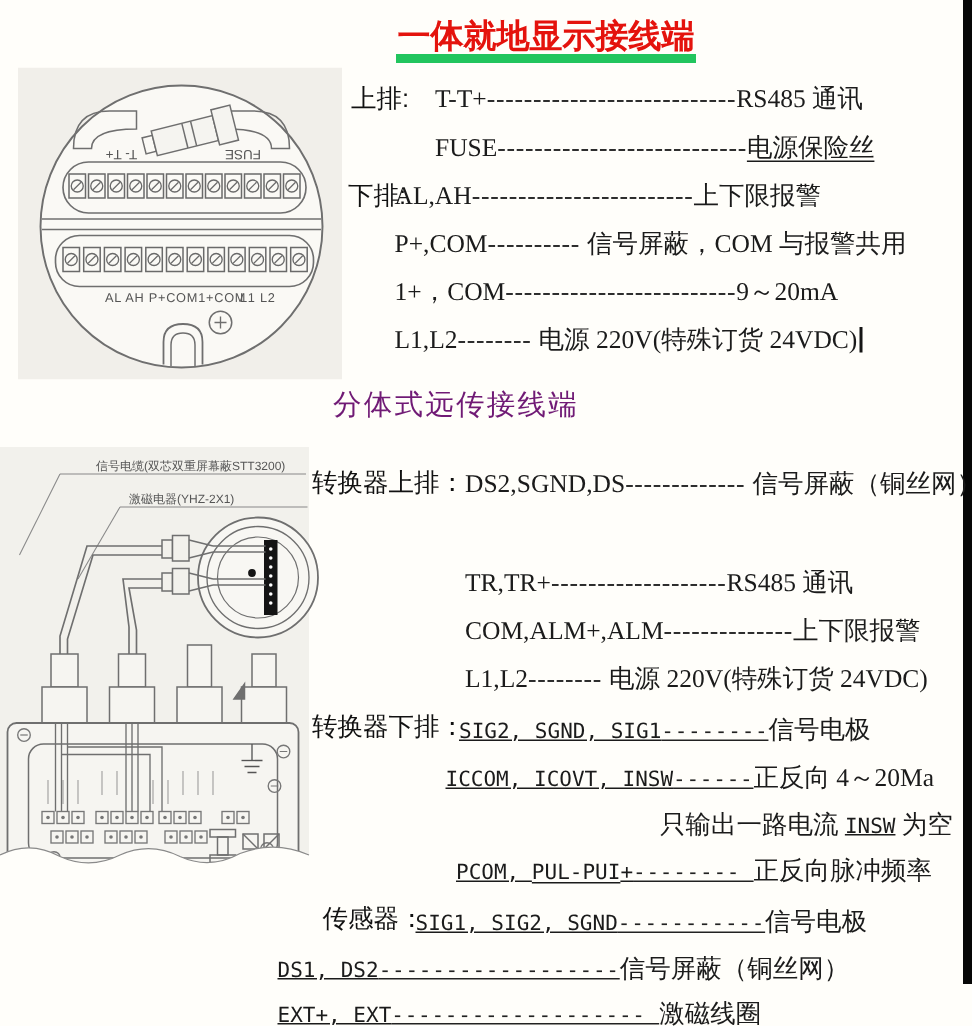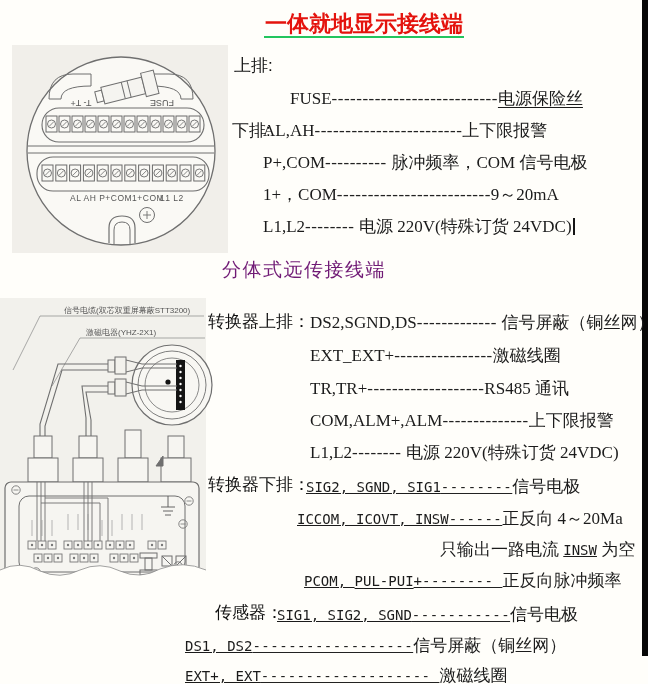--- a/index.html
+++ b/index.html
@@ -1,21 +1,21 @@
 <!DOCTYPE html>
 <html><head>
 <meta charset="utf-8">
 <style>
   html,body{margin:0;padding:0;}
   .page{position:relative;width:648px;height:684px;background:#fffefa;overflow:hidden;
         font-family:"Liberation Serif",serif;color:#1b1b1b;}
   .edge-bar{position:absolute;left:642px;top:0;width:6px;height:656px;background:#070707;}
   .title{position:absolute;left:264px;top:9px;font-size:22px;font-weight:bold;color:#e4130d;
          font-family:"Liberation Serif",serif;white-space:nowrap;}
-  .title span{border-bottom:2px solid #22c55e;padding:0 1px;text-align:center;}
+  .title span{border-bottom:6px solid #22c55e;padding:0 1px;text-align:center;}
   .subtitle{position:absolute;left:222px;top:257px;font-size:19px;letter-spacing:1.5px;
             color:#701a75;white-space:nowrap;}
   .tlabel{position:absolute;font-family:"Liberation Sans",sans-serif;font-weight:normal;
           font-size:17px;color:#111;white-space:nowrap;}
   .trow{position:absolute;white-space:nowrap;font-size:17px;}
   .code{font-family:"Liberation Serif",serif;}
   .mono .code,.mono .dash{font-family:"DejaVu Sans Mono","Liberation Mono",monospace;font-size:14px;text-decoration:underline;}
   .dash{letter-spacing:0.5px;color:#222;}
   .desc{font-family:"Liberation Serif",serif;font-size:17px;}
   .u{text-decoration:underline;text-underline-offset:3px;margin-top:26px;}
@@ -96,24 +96,25 @@
     <circle cx="135" cy="170" r="7.5" fill="none" stroke="#6f6f6f"></circle>
     <line x1="131" y1="170" x2="139" y2="170" stroke="#6f6f6f" stroke-width="0.9"></line>
     <line x1="135" y1="166" x2="135" y2="174" stroke="#6f6f6f" stroke-width="0.9"></line>
     <g>
       <path d="M97 198 L97 183 Q97 171 110 171 Q123 171 123 183 L123 198" fill="none" stroke="#6f6f6f" stroke-width="1.2"></path>
       <path d="M102 199 L102 185 Q102 177 110 177 Q118 177 118 185 L118 199" fill="none" stroke="#6f6f6f" stroke-width="1"></path>
     </g>
   </svg>
 
   <div class="tlabel" style="left:234px;top:54px">上排:</div>
+  <div class="trow serif" style="left:290px;top:54px"><span class="code">T-T+</span><span class="dash">---------------------------</span><span class="desc">RS485 通讯</span></div>
   <div class="trow serif" style="left:290px;top:87px"><span class="code">FUSE</span><span class="dash">---------------------------</span><span class="desc u">电源保险丝</span></div>
   <div class="tlabel" style="left:232px;top:119px">下排:</div>
   <div class="trow serif" style="left:263px;top:119px"><span class="code">AL,AH</span><span class="dash">------------------------</span><span class="desc">上下限报警</span></div>
-  <div class="trow serif" style="left:263px;top:151px"><span class="code">P+,COM</span><span class="dash">---------- </span><span class="desc">脉冲频率，COM 信号电极</span></div>
+  <div class="trow serif" style="left:263px;top:151px"><span class="code">P+,COM</span><span class="dash">---------- </span><span class="desc">信号屏蔽，COM 与报警共用</span></div>
   <div class="trow serif" style="left:263px;top:183px"><span class="code">1+，COM</span><span class="dash">-------------------------</span><span class="desc">9～20mA</span></div>
   <div class="trow serif" style="left:263px;top:215px"><span class="code">L1,L2</span><span class="dash">-------- </span><span class="desc">电源 220V(特殊订货 24VDC)</span><span class="caret"></span></div>
 
   <div class="subtitle">分体式远传接线端</div>
 
   <svg class="diagram" style="left:0;top:298px" width="215" height="365" viewBox="0 0 215 365">
     <defs>
       <g id="cell">
           <rect width="8" height="8" fill="none" stroke="#777" stroke-width="0.9"></rect>
           <circle cx="4" cy="4" r="1.2" fill="#777"></circle>
@@ -256,21 +257,20 @@
           <line x1="186" y1="258" x2="176" y2="268"></line>
       </g>
     </g>
 
     <path d="M0 272 Q20 262 40 273 Q60 282 80 272 Q100 263 120 273 Q140 282 160 271 Q183 262 206 272 L206 295 L0 295 Z" fill="#fffefa"></path>
     <path d="M0 272 Q20 262 40 273 Q60 282 80 272 Q100 263 120 273 Q140 282 160 271 Q183 262 206 272" fill="none" stroke="#8a8a8a" stroke-width="0.8"></path>
   </svg>
 
   <div class="tlabel" style="left:208px;top:310px">转换器上排：</div>
   <div class="trow serif" style="left:310px;top:311px"><span class="code">DS2,SGND,DS</span><span class="dash">------------- </span><span class="desc">信号屏蔽（铜丝网）</span></div>
-  <div class="trow serif" style="left:310px;top:344px"><span class="code">EXT_EXT+</span><span class="dash">----------------</span><span class="desc">激磁线圈</span></div>
   <div class="trow serif" style="left:310px;top:377px"><span class="code">TR,TR+</span><span class="dash">-------------------</span><span class="desc">RS485 通讯</span></div>
   <div class="trow serif" style="left:310px;top:409px"><span class="code">COM,ALM+,ALM</span><span class="dash">--------------</span><span class="desc">上下限报警</span></div>
   <div class="trow serif" style="left:310px;top:441px"><span class="code">L1,L2</span><span class="dash">-------- </span><span class="desc">电源 220V(特殊订货 24VDC)</span></div>
 
   <div class="tlabel" style="left:208px;top:473px">转换器下排：</div>
   <div class="trow mono" style="left:306px;top:475px"><span class="code">SIG2, SGND, SIG1</span><span class="dash">--------</span><span class="desc">信号电极</span></div>
   <div class="trow mono" style="left:297px;top:507px"><span class="code">ICCOM, ICOVT, INSW</span><span class="dash">------</span><span class="desc">正反向 4～20Ma</span></div>
   <div class="trow mono" style="left:440px;top:538px"><span class="desc">只输出一路电流 </span><span class="code">INSW</span><span class="desc"> 为空</span></div>
   <div class="trow mono" style="left:304px;top:569px"><span class="code">PCOM, </span><span class="code wavy">PUL-PUI</span><span class="code">+</span><span class="dash">-------- </span><span class="desc">正反向脉冲频率</span></div>
 

